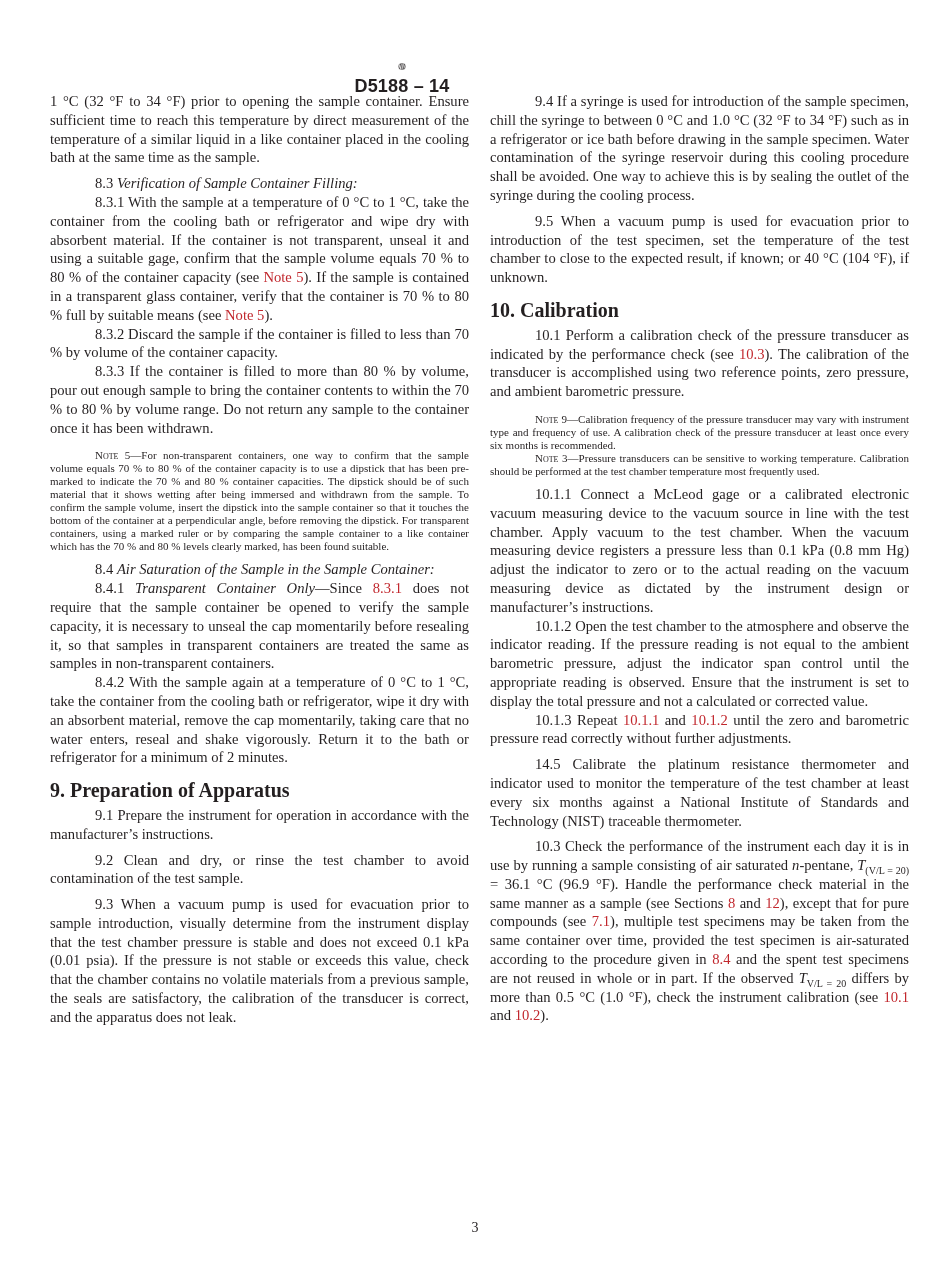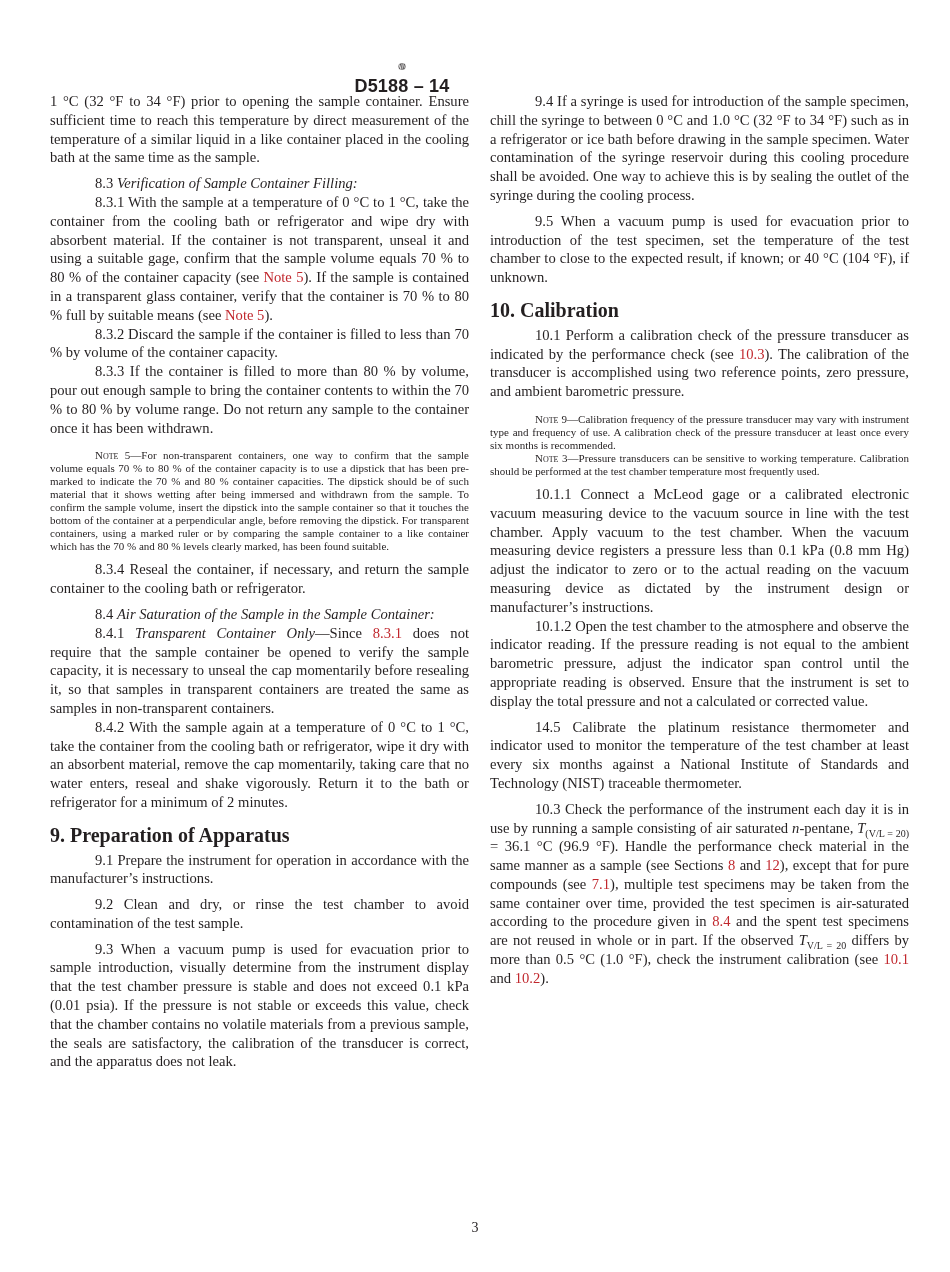--- a/index.html
+++ b/index.html
@@ -38,36 +38,36 @@
   <span class="doc-id">D5188 – 14</span>
 </div>
 
 <div class="col left">
   <p>1 °C (32 °F to 34 °F) prior to opening the sample container. Ensure sufficient time to reach this temperature by direct measurement of the temperature of a similar liquid in a like container placed in the cooling bath at the same time as the sample.</p>
   <p class="ind gap"><span>8.3</span>&nbsp;<span class="it">Verification of Sample Container Filling:</span></p>
   <p class="ind"><span>8.3.1 With the sample at a temperature of 0 °C to 1 °C, take the container from the cooling bath or refrigerator and wipe dry with absorbent material. If the container is not transparent, unseal it and using a suitable gage, confirm that the sample volume equals 70 % to 80 % of the container capacity (see </span><a class="link">Note 5</a><span>). If the sample is contained in a transparent glass container, verify that the container is 70 % to 80 % full by suitable means (see </span><a class="link">Note 5</a><span>).</span></p>
   <p class="ind">8.3.2 Discard the sample if the container is filled to less than 70 % by volume of the container capacity.</p>
   <p class="ind">8.3.3 If the container is filled to more than 80 % by volume, pour out enough sample to bring the container contents to within the 70 % to 80 % by volume range. Do not return any sample to the container once it has been withdrawn.</p>
   <p class="note gapL"><span class="sc">Note 5</span><span>—For non-transparent containers, one way to confirm that the sample volume equals 70 % to 80 % of the container capacity is to use a dipstick that has been pre-marked to indicate the 70 % and 80 % container capacities. The dipstick should be of such material that it shows wetting after being immersed and withdrawn from the sample. To confirm the sample volume, insert the dipstick into the sample container so that it touches the bottom of the container at a perpendicular angle, before removing the dipstick. For transparent containers, using a marked ruler or by comparing the sample container to a like container which has the 70 % and 80 % levels clearly marked, has been found suitable.</span></p>
-  <p class="ind gap">8.3.4 Reseal the container, if necessary, and return the sample container to the cooling bath or refrigerator.</p>
   <p class="ind gap"><span>8.4</span>&nbsp;<span class="it">Air Saturation of the Sample in the Sample Container:</span></p>
   <p class="ind"><span>8.4.1</span>&nbsp;<span class="it">Transparent Container Only</span><span>—Since </span><a class="link">8.3.1</a><span> does not require that the sample container be opened to verify the sample capacity, it is necessary to unseal the cap momentarily before resealing it, so that samples in transparent containers are treated the same as samples in non-transparent containers.</span></p>
   <p class="ind">8.4.2 With the sample again at a temperature of 0 °C to 1 °C, take the container from the cooling bath or refrigerator, wipe it dry with an absorbent material, remove the cap momentarily, taking care that no water enters, reseal and shake vigorously. Return it to the bath or refrigerator for a minimum of 2 minutes.</p>
   <p class="h">9.  Preparation of Apparatus</p>
   <p class="ind">9.1 Prepare the instrument for operation in accordance with the manufacturer’s instructions.</p>
   <p class="ind gap">9.2 Clean and dry, or rinse the test chamber to avoid contamination of the test sample.</p>
   <p class="ind gap">9.3 When a vacuum pump is used for evacuation prior to sample introduction, visually determine from the instrument display that the test chamber pressure is stable and does not exceed 0.1 kPa (0.01 psia). If the pressure is not stable or exceeds this value, check that the chamber contains no volatile materials from a previous sample, the seals are satisfactory, the calibration of the transducer is correct, and the apparatus does not leak.</p>
 </div>
 
 <div class="col right">
   <p class="ind">9.4 If a syringe is used for introduction of the sample specimen, chill the syringe to between 0 °C and 1.0 °C (32 °F to 34 °F) such as in a refrigerator or ice bath before drawing in the sample specimen. Water contamination of the syringe reservoir during this cooling procedure shall be avoided. One way to achieve this is by sealing the outlet of the syringe during the cooling process.</p>
   <p class="ind gap">9.5 When a vacuum pump is used for evacuation prior to introduction of the test specimen, set the temperature of the test chamber to close to the expected result, if known; or 40 °C (104 °F), if unknown.</p>
   <p class="h">10.  Calibration</p>
   <p class="ind"><span>10.1 Perform a calibration check of the pressure transducer as indicated by the performance check (see </span><a class="link">10.3</a><span>). The calibration of the transducer is accomplished using two reference points, zero pressure, and ambient barometric pressure.</span></p>
   <p class="note gapL"><span class="sc">Note 9</span><span>—Calibration frequency of the pressure transducer may vary with instrument type and frequency of use. A calibration check of the pressure transducer at least once every six months is recommended.</span></p>
   <p class="note"><span class="sc">Note 3</span><span>—Pressure transducers can be sensitive to working temperature. Calibration should be performed at the test chamber temperature most frequently used.</span></p>
   <p class="ind gap">10.1.1 Connect a McLeod gage or a calibrated electronic vacuum measuring device to the vacuum source in line with the test chamber. Apply vacuum to the test chamber. When the vacuum measuring device registers a pressure less than 0.1 kPa (0.8 mm Hg) adjust the indicator to zero or to the actual reading on the vacuum measuring device as dictated by the instrument design or manufacturer’s instructions.</p>
   <p class="ind">10.1.2 Open the test chamber to the atmosphere and observe the indicator reading. If the pressure reading is not equal to the ambient barometric pressure, adjust the indicator span control until the appropriate reading is observed. Ensure that the instrument is set to display the total pressure and not a calculated or corrected value.</p>
+  <p class="ind"><span>10.1.3 Repeat </span><a class="link">10.1.1</a><span> and </span><a class="link">10.1.2</a><span> until the zero and barometric pressure read correctly without further adjustments.</span></p>
   <p class="ind gap">14.5 Calibrate the platinum resistance thermometer and indicator used to monitor the temperature of the test chamber at least every six months against a National Institute of Standards and Technology (NIST) traceable thermometer.</p>
   <p class="ind gap"><span>10.3 Check the performance of the instrument each day it is in use by running a sample consisting of air saturated </span><span class="it">n</span><span>-pentane, </span><span class="it">T</span><sub>(V/L = 20)</sub><span> = 36.1 °C (96.9 °F). Handle the performance check material in the same manner as a sample (see Sections </span><a class="link">8</a><span> and </span><a class="link">12</a><span>), except that for pure compounds (see </span><a class="link">7.1</a><span>), multiple test specimens may be taken from the same container over time, provided the test specimen is air-saturated according to the procedure given in </span><a class="link">8.4</a><span> and the spent test specimens are not reused in whole or in part. If the observed </span><span class="it">T</span><sub>V/L = 20</sub><span> differs by more than 0.5 °C (1.0 °F), check the instrument calibration (see </span><a class="link">10.1</a><span> and </span><a class="link">10.2</a><span>).</span></p>
 </div>
 
 <div class="page-num">3</div>
 
 </body></html>

